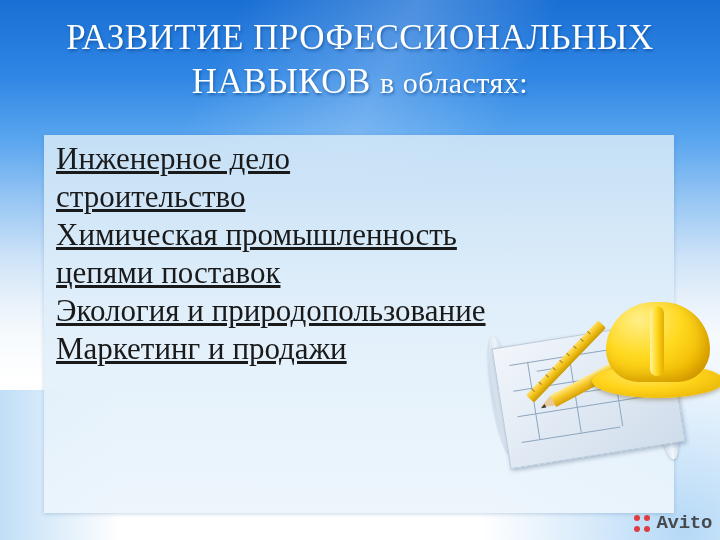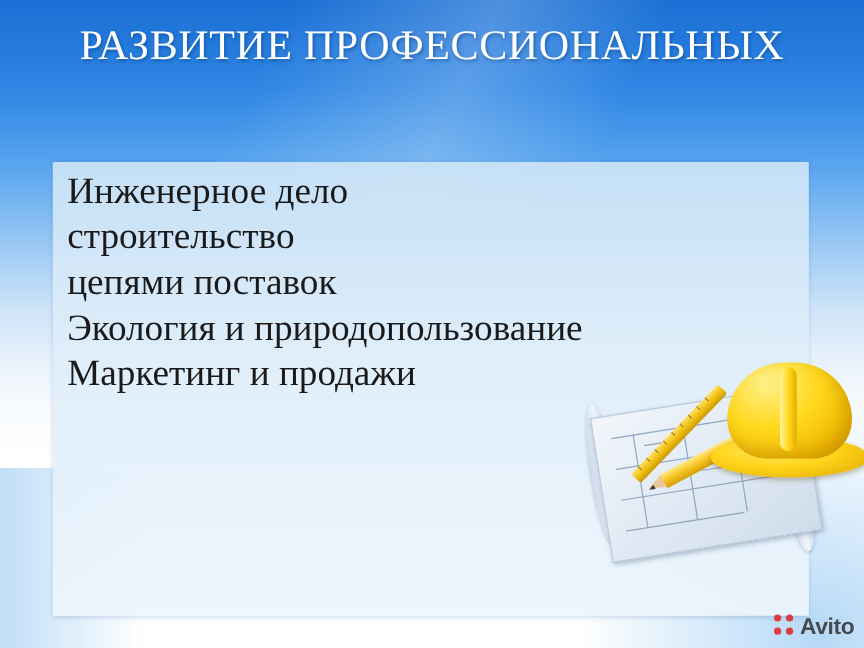--- a/index.html
+++ b/index.html
@@ -99,20 +99,21 @@
     left: 56px;
     top: 140px;
     width: 610px;
     color: #1a1a1a;
     font-family: "Liberation Serif", serif;
     font-size: 31px;
     line-height: 38px;
   }
   .list-item {
     white-space: nowrap;
+    text-decoration: underline;
   }
 
   
   .illustration {
     position: absolute;
     left: 496px;
     top: 300px;
     width: 215px;
     height: 200px;
   }
@@ -250,22 +251,23 @@
     width: 1px;
     height: 4px;
     background: rgba(80,55,0,0.55);
   }
 
   .watermark {
     position: absolute;
     right: 8px;
     bottom: 6px;
     display: flex;
+    align-items: center;
     gap: 5px;
-    font-family: Liberation Sans, sans-serif;
+    font-family: Liberation Mono, monospace;
     font-size: 19px;
     color: #3b3b3b;
     opacity: 0.9;
   }
   .watermark .dots {
     position: relative;
     width: 17px;
     height: 17px;
   }
   .watermark .dots i {
@@ -285,27 +287,32 @@
 <body>
 
 <div class="slide">
 
   <div class="light-band"></div>
   <div class="corner-wash-left"></div>
   <div class="corner-wash-right"></div>
 
   <div class="title">
     <span class="line1">РАЗВИТИЕ ПРОФЕССИОНАЛЬНЫХ</span>
+    <span class="line2">
+      <span>НАВЫКОВ</span>
+      <span class="tail">в областях:</span>
+    </span>
   </div>
 
   <div class="panel"></div>
 
   <div class="list">
     <div class="list-item">Инженерное дело</div>
     <div class="list-item">строительство</div>
+    <div class="list-item">Химическая промышленность</div>
     <div class="list-item">цепями поставок</div>
     <div class="list-item">Экология и природопользование</div>
     <div class="list-item">Маркетинг и продажи</div>
   </div>
 
   <div class="illustration">
     <div class="bp-roll-left"></div>
     <div class="bp-roll-right"></div>
 
     <div class="blueprint">

